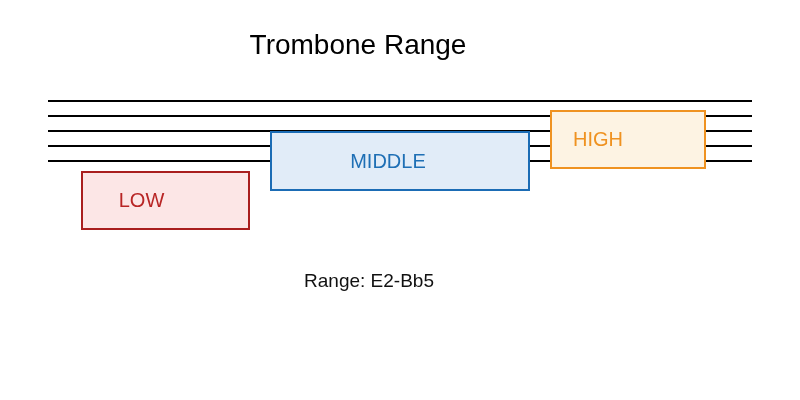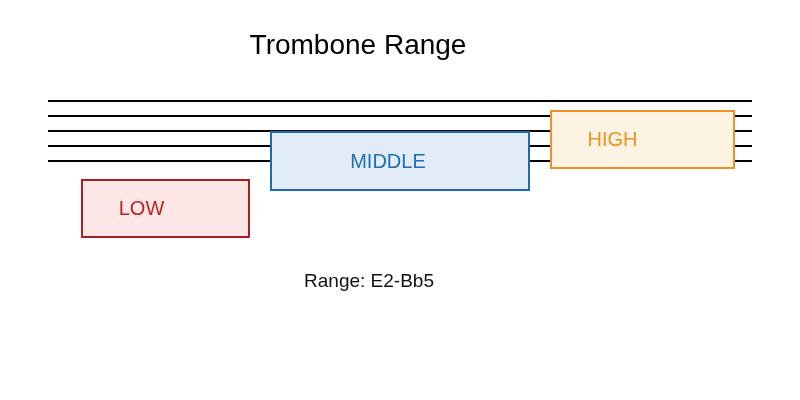--- a/index.html
+++ b/index.html
@@ -44,37 +44,37 @@
     display: flex;
     align-items: center;
     justify-content: center;
   }
   .range-label {
     font-size: 20px;
     white-space: nowrap;
   }
   .range-box.low {
     left: 81px;
-    top: 179px;
+    top: 171px;
     width: 169px;
     height: 59px;
   }
   .range-box.low .range-label { transform: translateX(-24px); }
   .range-box.middle {
     left: 270px;
     top: 131px;
     width: 260px;
     height: 60px;
     padding-left: 16px;
   }
   .range-box.middle .range-label { transform: translateX(-20px); }
   .range-box.high {
     left: 550px;
     top: 110px;
-    width: 185px;
+    width: 156px;
     height: 59px;
   }
   .range-box.high .range-label { transform: translateX(-30px); }
   .caption {
     position: absolute;
     left: 369px;
     top: 270px;
     transform: translateX(-50%);
     font-size: 19px;
     color: #111111;

